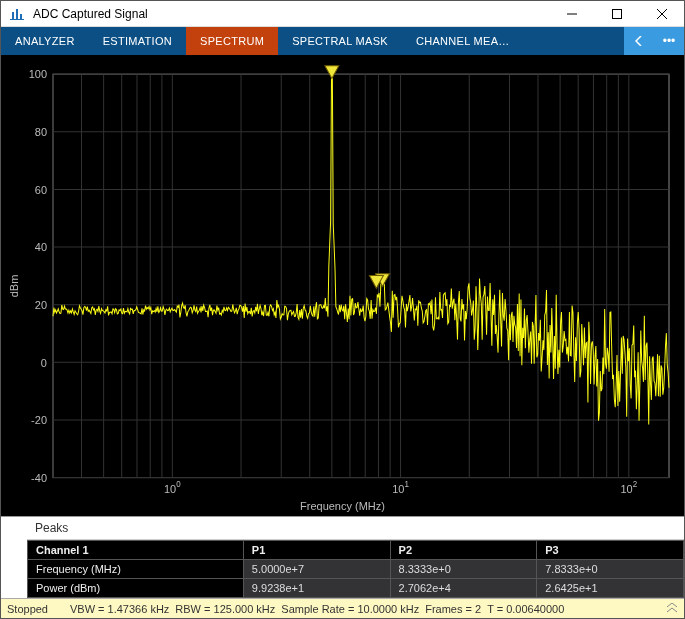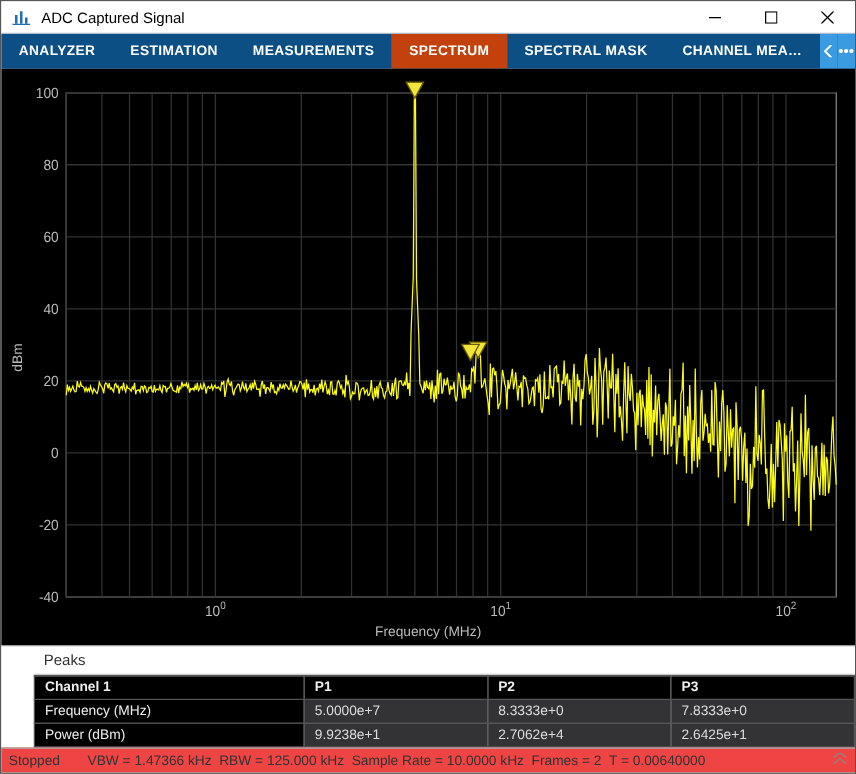--- a/index.html
+++ b/index.html
@@ -2,39 +2,39 @@
 <html><head>
 <meta charset="utf-8">
 <style>
 * { box-sizing: border-box; margin: 0; padding: 0; }
 body { font-family: "Segoe UI", Arial, sans-serif; font-size: 12px; background: #f0f0f0; width: 685px; height: 619px; overflow: hidden; display: flex; flex-direction: column; border: 1px solid #555; }
 .titlebar { background: #fff; height: 26px; display: flex; align-items: center; padding: 0 0 0 8px; border-bottom: 1px solid #ddd; }
 .titlebar-icon { width: 16px; height: 16px; margin-right: 8px; }
 .titlebar-text { flex: 1; font-size: 12px; color: #000; }
 .winbtn { width: 45px; height: 30px; display: flex; align-items: center; justify-content: center; color: #000; }
 .toolbar { background: #0b4f84; height: 28px; display: flex; align-items: stretch; overflow: hidden; }
-.tool-tab { color: #fff; font-size: 11px; font-weight: 700; padding: 0 14px; display: flex; align-items: center; letter-spacing: .3px; white-space: nowrap; cursor: pointer; text-align: right; }
+.tool-tab { color: #fff; font-size: 11px; font-weight: 400; padding: 0 14px; display: flex; align-items: center; letter-spacing: .3px; white-space: nowrap; cursor: pointer; text-align: right; }
 .tool-tab.active { background: #c2410c; }
 .tool-spacer { flex: 1; }
 .tool-left, .tool-more { width: 30px; display: flex; align-items: center; justify-content: center; color: #fff; background: #3a9be0; cursor: pointer; }
 .plot-area { flex: 1; background: #000; position: relative; display: flex; }
 .ylabel { position: absolute; left: 6px; top: 50%; transform: translate(-4px,-50%) rotate(-90deg); transform-origin: center; color: #bbb; font-size: 11px; }
 .xlabel { position: absolute; bottom: 4px; left: 50%; transform: translateX(-50%); color: #bbb; font-size: 11px; }
 svg.plot { flex: 1; }
 .axis-text { fill: #bbb; font-size: 11px; font-family: inherit; }
 .grid-line { stroke: #333; stroke-width: 1; }
 .trace { stroke: #fcfc16; stroke-width: 1; fill: none; }
 .marker { fill: #f0e63b; stroke: #6b5a00; stroke-width: 1; }
 .peaks-panel { background: #fff; border-top: 1px solid #999; padding-left: 26px; }
 .peaks-header { padding: 4px 8px; font-size: 12px; color: #333; border-bottom: 1px solid #ccc; }
 .peaks-table { width: 100%; border-collapse: collapse; font-size: 11px; border-radius: 27px; }
 .peaks-table th { background: #000; color: #eee; text-align: left; padding: 3px 8px; font-weight: 600; border: 1px solid #555; }
 .peaks-table td { background: #333336; color: #ddd; padding: 3px 8px; border: 1px solid #555; }
 .peaks-table td.rowhdr { background: #000; color: #eee; }
-.statusbar { background: #ef4444; border-top: 1px solid #aaa; height: 20px; display: flex; align-items: center; padding: 0 6px; font-size: 11px; color: #333; gap: 6px; white-space: nowrap; }
+.statusbar { background: #fef9c3; border-top: 1px solid #aaa; height: 20px; display: flex; align-items: center; padding: 0 6px; font-size: 11px; color: #333; gap: 6px; white-space: nowrap; }
 .statusbar .spacer { width: 10px; }
 .status-chevrons { margin-left: auto; color: #888; }
 </style>
 </head>
 <body>
 
 <div class="titlebar">
   <svg class="titlebar-icon" viewBox="0 0 16 16">
     <rect x="0" y="0" width="16" height="16" fill="#fff"></rect>
     <rect x="3" y="6" width="2" height="7" fill="#1f6db5"></rect>
@@ -57,21 +57,20 @@
       <svg width="10" height="10">
         <line x1="0" y1="0" x2="10" y2="10" stroke="#000"></line>
         <line x1="10" y1="0" x2="0" y2="10" stroke="#000"></line>
       </svg>
     </div>
 </div>
 
 <div class="toolbar">
   <div class="tool-tab">ANALYZER</div>
   <div class="tool-tab">ESTIMATION</div>
-  <div class="tool-tab">MEASUREMENTS</div>
   <div class="tool-tab active">SPECTRUM</div>
   <div class="tool-tab">SPECTRAL MASK</div>
   <div class="tool-tab">CHANNEL MEA…</div>
   <div class="tool-spacer"></div>
   <div class="tool-left">
       <svg width="8" height="10">
         <polyline points="6,0 1,5 6,10" fill="none" stroke="#fff" stroke-width="1.5"></polyline>
       </svg>
     </div>
   <div class="tool-more">•••</div>

